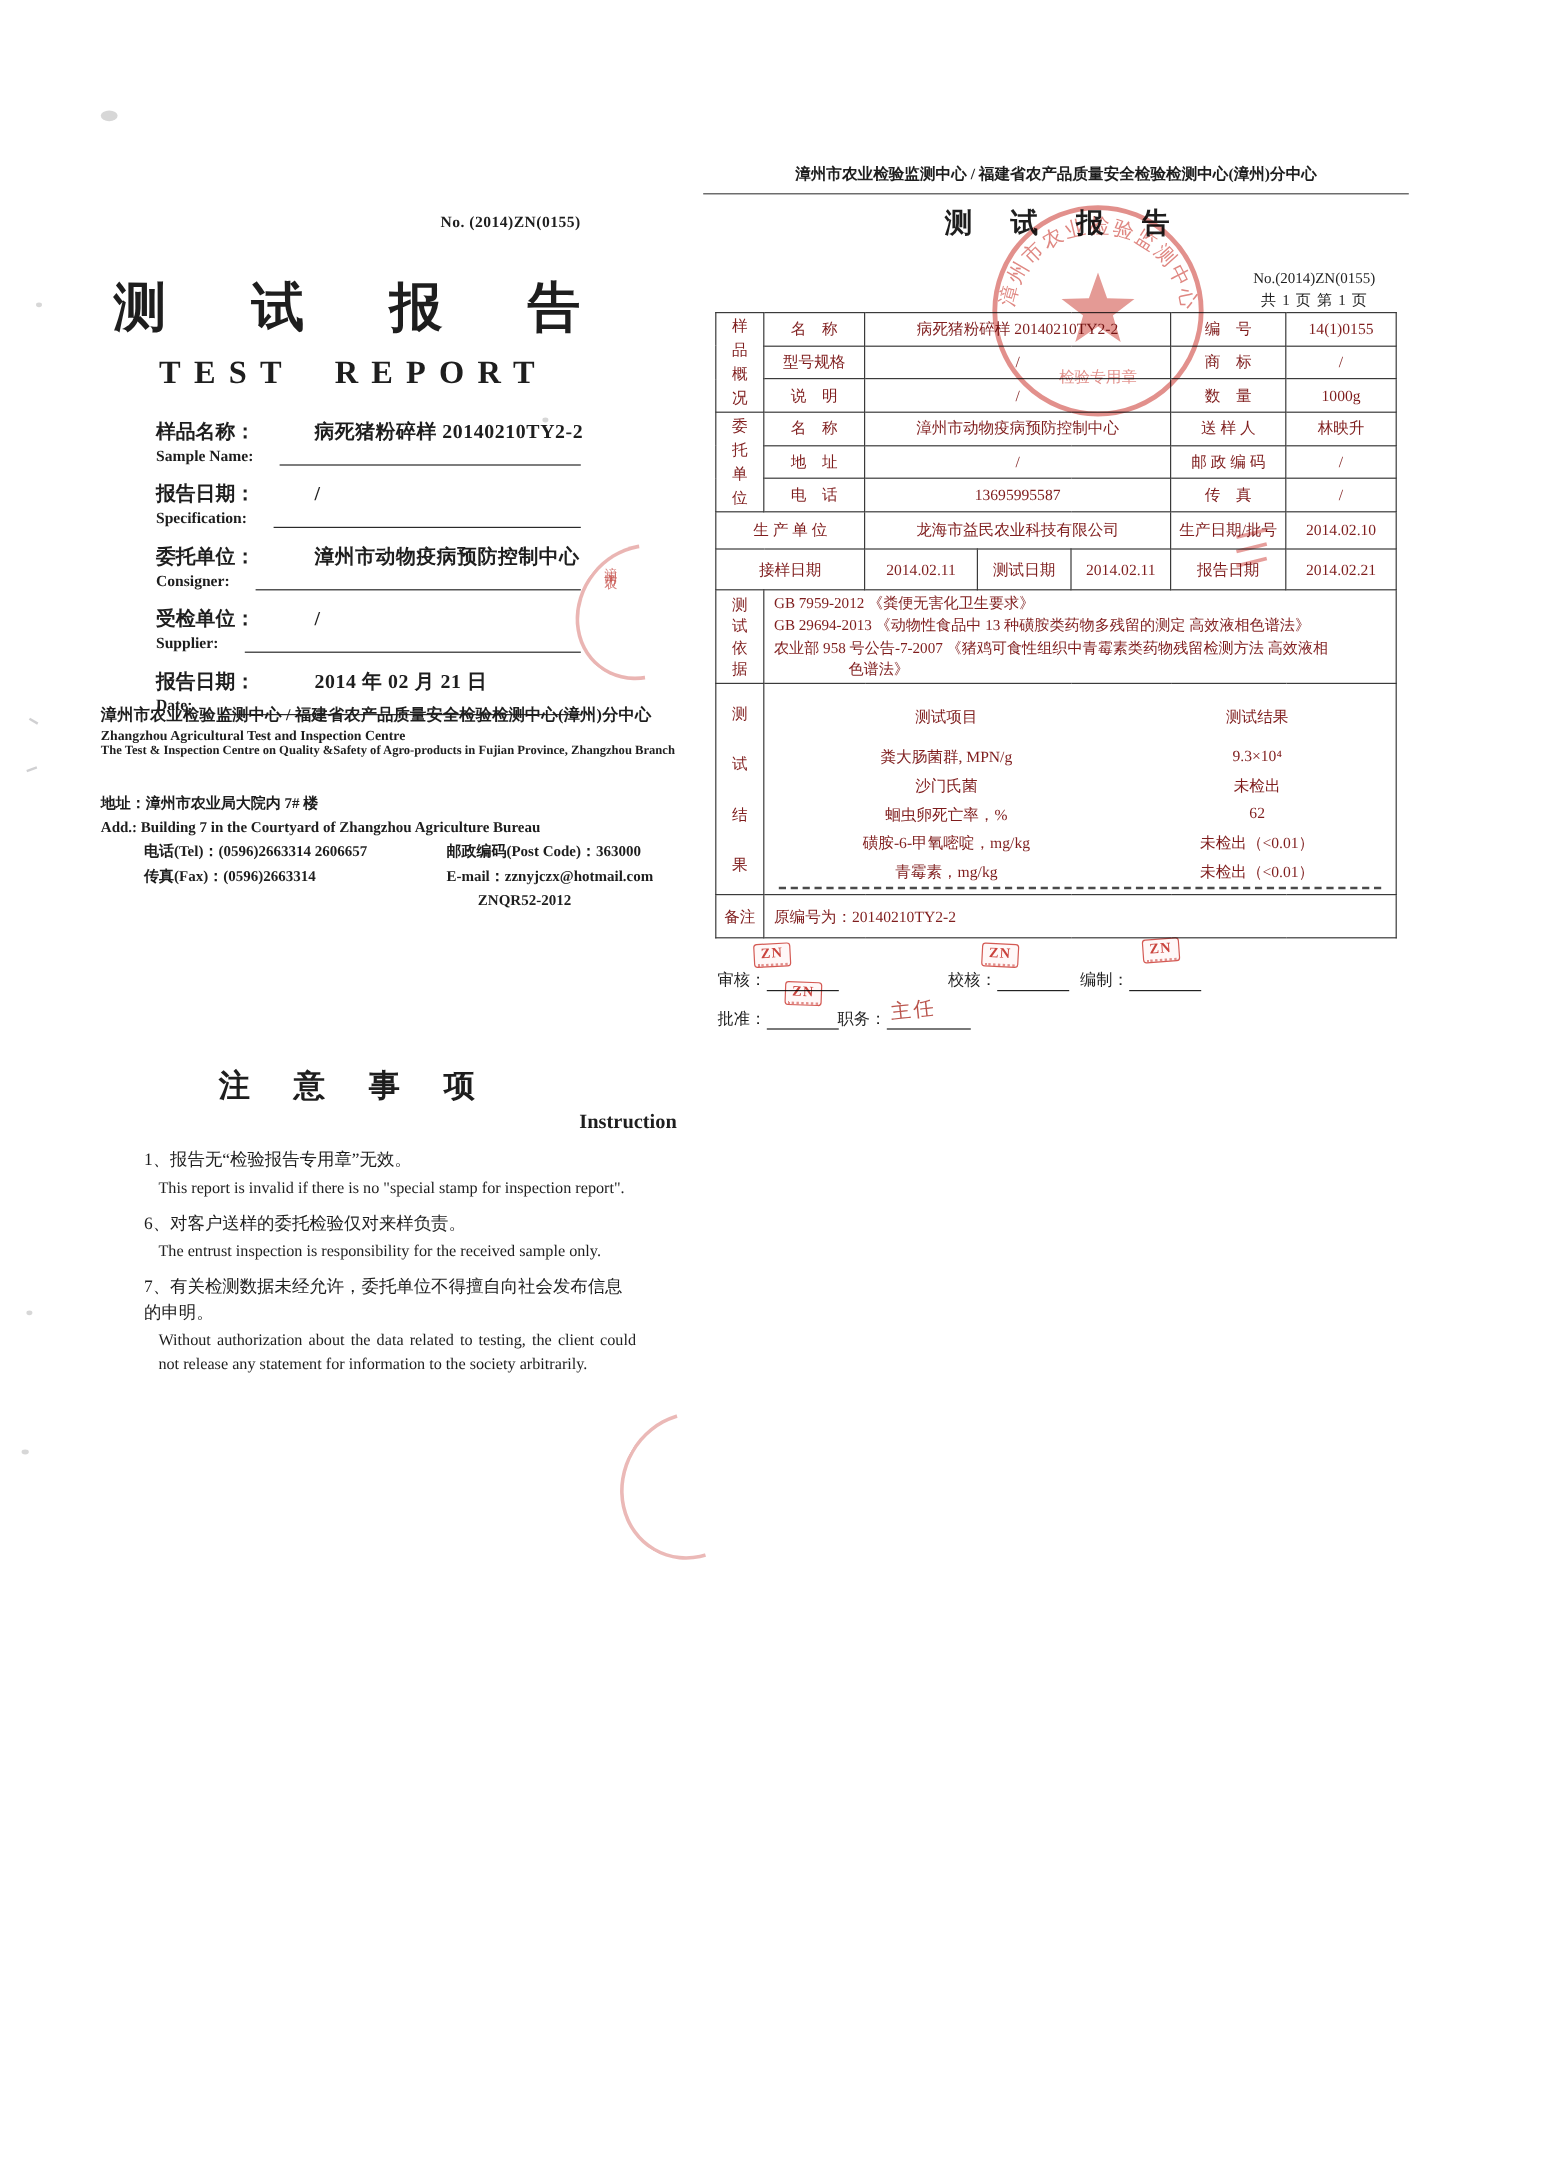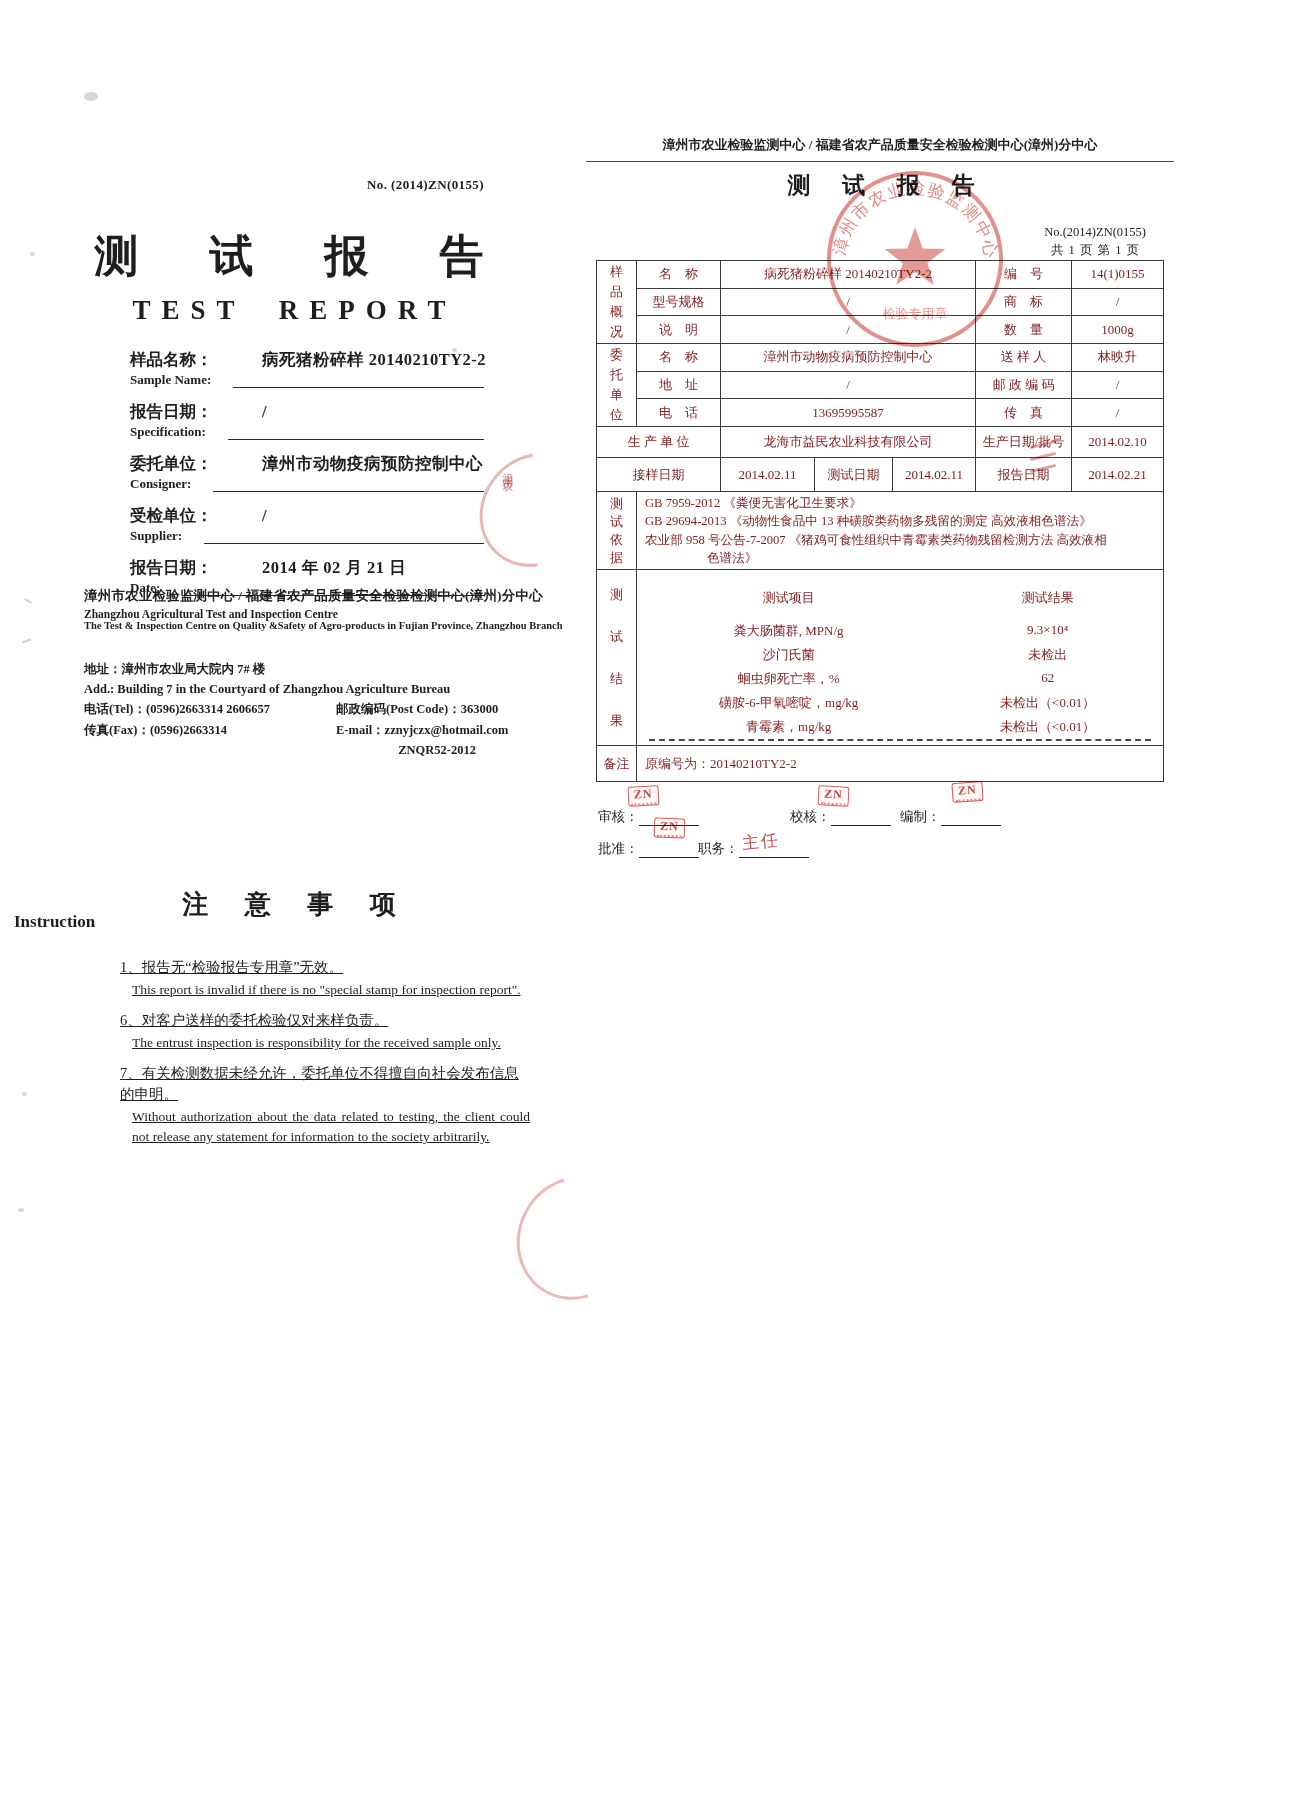--- a/index.html
+++ b/index.html
@@ -22,21 +22,21 @@
   .f-lab{display:inline-block;min-width:116px;}
   .f-val{margin-left:16px;letter-spacing:.5px;}
   .f-bot{display:flex;align-items:flex-end;margin-top:1px;gap:20px;}
   .f-en{font-size:13px;font-weight:bold;white-space:nowrap;}
   .uline{flex:1;border-bottom:1.5px solid #2a2a2a;height:13px;margin-left:2px;}
   .orgblk{left:70px;top:532px;width:482px;}
   .org-cn{font-size:13.5px;font-weight:bold;white-space:nowrap;letter-spacing:.2px;}
   .org-en1{font-size:11.5px;font-weight:bold;margin-top:3px;}
   .org-en2{font-size:10.5px;font-weight:bold;white-space:nowrap;}
   .addrblk{left:70px;top:606px;width:482px;font-size:12.5px;font-weight:bold;}
-  .addr-row{display:flex;margin-top:4px;}
+  .addr-row{display:flex;margin-top:4px;margin-left:36px;}
   .addr-l{width:252px;white-space:nowrap;}
   .addr-r{white-space:nowrap;}
   .doc-code{text-align:right;padding-right:90px;margin-top:4px;}
   .p1-stamp-arc{left:468px;top:396px;width:100px;height:112px;border:3px solid rgba(203,72,66,.40);
     border-radius:50%;border-top-color:transparent;border-right-color:transparent;transform:rotate(38deg);mix-blend-mode:multiply;}
   .p1-stamp-txt{left:486px;top:408px;writing-mode:vertical-rl;font-size:11px;color:rgba(190,58,52,.62);letter-spacing:3px;mix-blend-mode:multiply;}
 
   
   .p2{left:578px;top:82px;width:606px;height:800px;}
   .p2 .org-header{left:8px;top:54px;width:588px;text-align:center;font-size:13px;font-weight:bold;
@@ -65,23 +65,23 @@
     background:rgba(255,80,70,.04);mix-blend-mode:multiply;}
   .zn-sub{display:block;border-top:2px dotted rgba(200,55,50,.55);margin:1px -3px 0;}
   .handwrite{position:absolute;color:rgba(176,62,52,.88);font-size:17px;transform:rotate(-6deg);letter-spacing:2px;mix-blend-mode:multiply;}
   .big-stamp{left:244px;top:84px;mix-blend-mode:multiply;opacity:.85;}
   .p2-frag{left:452px;top:352px;width:26px;height:80px;mix-blend-mode:multiply;}
   .p2-frag i{display:block;border-top:3px solid rgba(205,62,55,.5);margin:9px 0;transform:rotate(-14deg);}
 
   
   .p3{left:14px;top:855px;width:550px;height:545px;}
   .p3 .title-cn{left:0;top:32px;width:100%;text-align:center;font-size:26px;font-weight:bold;letter-spacing:15px;text-indent:15px;}
-  .p3 .title-en{left:0;top:57px;width:100%;text-align:left;font-size:17px;font-weight:bold;}
+  .p3 .title-en{left:0;top:70px;width:100%;text-align:right;font-size:17px;font-weight:bold;}
   .ins{left:106px;top:102px;width:410px;}
-  .ins-item{margin-bottom:10px;text-decoration:underline;}
+  .ins-item{margin-bottom:10px;}
   .ins-cn{font-size:14.5px;line-height:21px;}
   .ins-en{font-size:13.5px;line-height:20px;padding-left:12px;margin-top:2px;text-align:justify;}
   .p3-stamp-arc{left:504px;top:320px;width:110px;height:120px;border:3px solid rgba(203,72,66,.38);
     border-radius:50%;border-top-color:transparent;border-right-color:transparent;transform:rotate(30deg);mix-blend-mode:multiply;}
 
   
   .speck{position:absolute;background:rgba(110,110,110,.28);border-radius:50%;}
   .pencil{position:absolute;background:rgba(120,120,125,.35);}
 </style>
 </head>

